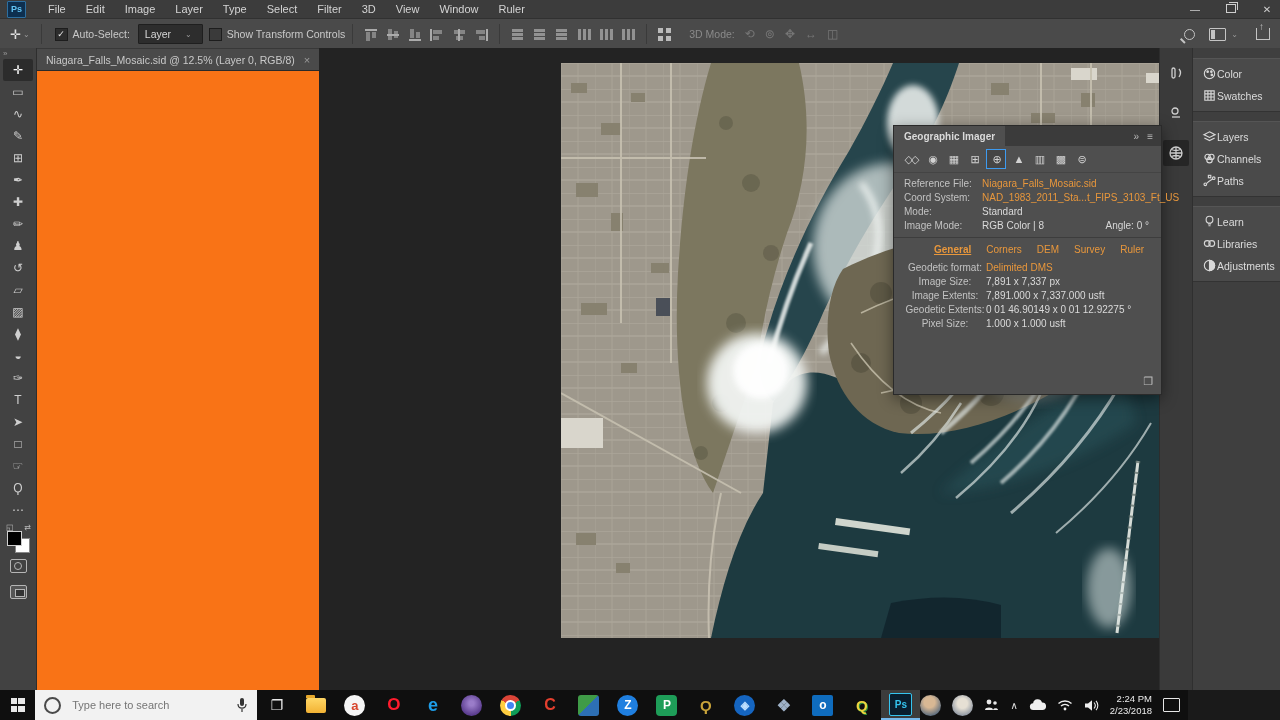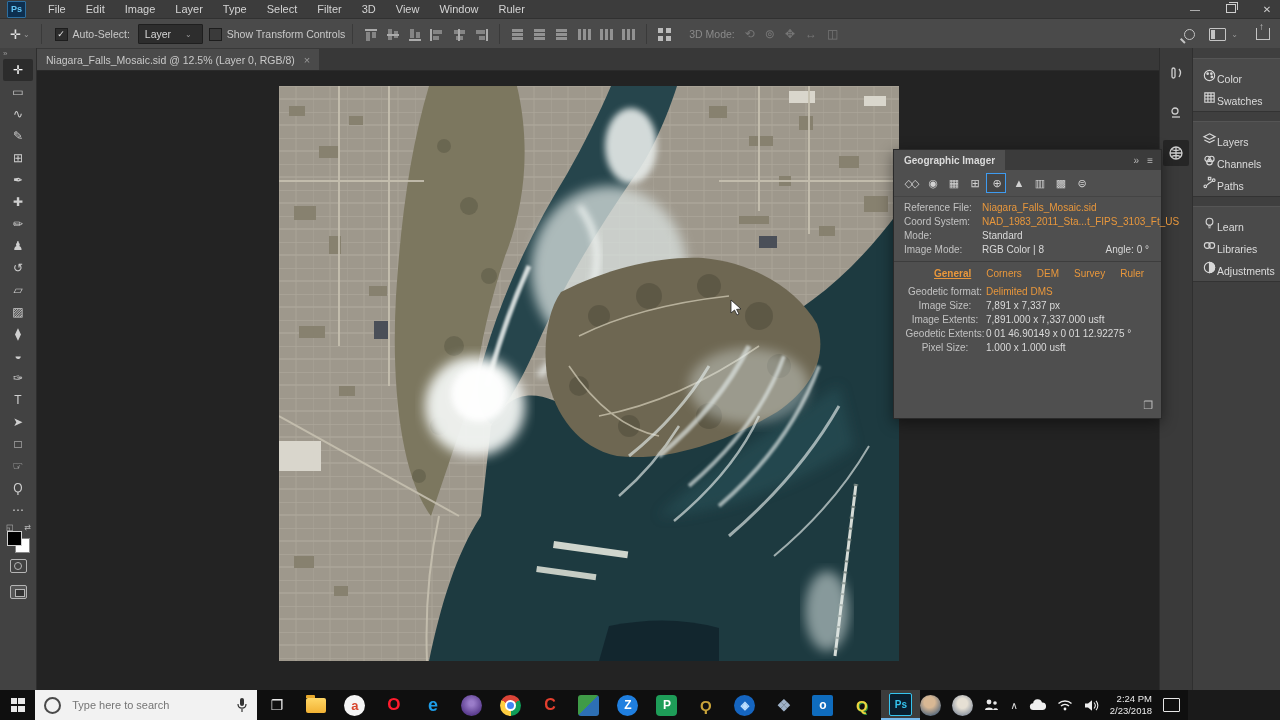--- a/index.html
+++ b/index.html
@@ -62,43 +62,43 @@
   .tool.active{background:#2c2c2c;color:#fff;}
   .fgbg{position:relative;width:24px;height:24px;margin-top:4px;}
   .fg-sw{position:absolute;left:1px;top:6px;width:13px;height:13px;background:#000;border:1px solid #cfcfcf;z-index:2;}
   .bg-sw{position:absolute;left:9px;top:13px;width:13px;height:13px;background:#fff;border:1px solid #888;}
   .swap-ico{position:absolute;right:-1px;top:-2px;font-size:8px;color:#bbb;}
   .mini-sw{position:absolute;left:0;top:-2px;font-size:8px;color:#bbb;}
   .qm-ico{width:15px;height:12px;border:1px solid #b5b5b5;border-radius:2px;margin-top:10px;position:relative;}
   .qm-ico::after{content:"";position:absolute;left:3.5px;top:1.5px;width:6px;height:6px;border:1px solid #b5b5b5;border-radius:50%;}
   .sm-ico{width:15px;height:12px;border:1px solid #b5b5b5;border-radius:2px;margin-top:12px;position:relative;background:#555;}
   .sm-ico::after{content:"";position:absolute;right:1px;bottom:1px;width:8px;height:6px;background:#333;border:1px solid #b5b5b5;}
-  .workspace{flex:1;display:flex;flex-direction:column;background:#f97316;min-width:0;}
+  .workspace{flex:1;display:flex;flex-direction:row;background:#f97316;min-width:0;}
   .tabbar{height:22px;background:#383838;display:flex;align-items:flex-end;border-bottom:1px solid #2a2a2a;}
   .doc-tab{height:21px;background:#4a4a4a;color:#c9c9c9;font-size:10.5px;padding:0 9px;display:flex;align-items:center;gap:9px;}
   .tab-close{color:#9a9a9a;font-size:11px;}
   .canvas{flex:1;position:relative;overflow:hidden;background:#232323;}
   .photo{position:absolute;left:242px;top:15px;width:620px;height:575px;display:block;}
   .statusbar{height:18px;background:#3f3f3f;border-top:1px solid #2c2c2c;display:flex;align-items:center;font-size:9.5px;color:#b8b8b8;}
   .zoom-val{margin-left:8px;width:52px;}
   .doc-box{background:#383838;border:1px solid #303030;padding:1px 26px 1px 10px;color:#b0b0b0;}
   .sb-chev{margin-left:24px;color:#999;}
   
   .dock{width:120px;background:#3f3f3f;border-left:1px solid #2d2d2d;display:flex;}
   .dock-strip{width:32px;background:#3a3a3a;border-right:1px solid #2f2f2f;padding-top:12px;display:flex;flex-direction:column;align-items:center;gap:14px;}
   .strip-cell{width:26px;height:26px;display:flex;align-items:center;justify-content:center;border-radius:2px;}
   .strip-cell.active{background:#262626;}
   .strip-cell svg{stroke:#cfcfcf;fill:none;stroke-width:1.3;}
   .dock-panels{flex:1;padding:10px 0 0 0;display:flex;flex-direction:column;gap:9px;}
   .dock-group{background:#4a4a4a;border-top:1px solid #555;border-bottom:1px solid #333;padding:4px 0;}
-  .dock-item{height:22px;display:flex;align-items:flex-end;gap:0;padding-left:9px;color:#dcdcdc;font-size:10.5px;}
+  .dock-item{height:22px;display:flex;align-items:center;gap:0;padding-left:9px;color:#dcdcdc;font-size:10.5px;}
   .dock-item svg{width:15px;height:15px;stroke:#d8d8d8;fill:none;stroke-width:1.2;flex:0 0 15px;}
   
   .gi-panel{position:absolute;left:893px;top:125px;width:267px;height:268px;background:#4f4f4f;
-    border:1px solid #2a2a2a;box-shadow:0 4px 14px rgba(0,0,0,.45);z-index:6;font-size:10px;color:#d0d0d0;margin-top:24px;}
+    border:1px solid #2a2a2a;box-shadow:0 4px 14px rgba(0,0,0,.45);z-index:6;font-size:10px;color:#d0d0d0;}
   .gi-header{height:20px;background:#3b3b3b;display:flex;align-items:center;}
   .gi-tab{height:20px;background:#4f4f4f;padding:0 10px;display:flex;align-items:center;font-size:10px;font-weight:bold;color:#dadada;}
   .gi-header-right{margin-left:auto;display:flex;gap:8px;padding-right:8px;color:#b8b8b8;font-size:10px;}
   .gi-toolbar{height:26px;display:flex;align-items:center;gap:3px;padding:0 8px;}
   .gi-tool{min-width:18px;height:18px;display:flex;align-items:center;justify-content:center;font-size:11px;color:#d2d2d2;letter-spacing:-2px;}
   .gi-tool.active{border:1px solid #3e9bf0;background:#454545;}
   .gi-rows{padding:3px 10px 0 10px;border-top:1px solid #444;}
   .gi-row{display:flex;height:14px;align-items:center;}
   .gi-label{width:78px;color:#c2c2c2;flex:0 0 78px;}
   .gi-value{color:#dadada;white-space:nowrap;}

